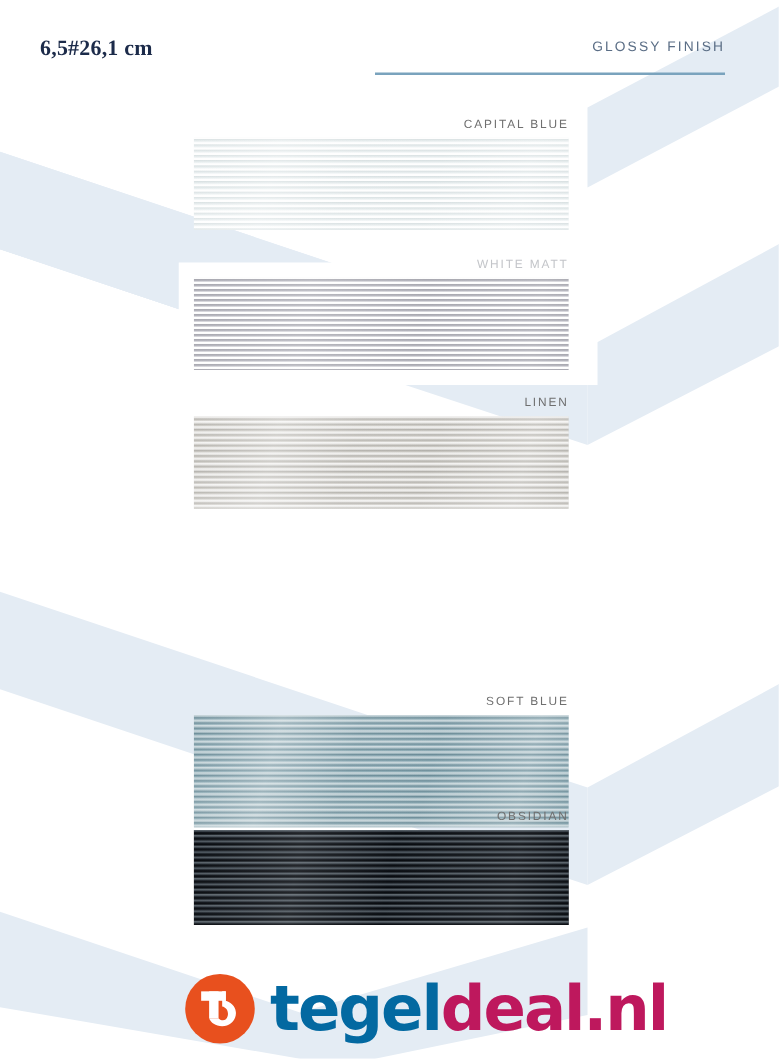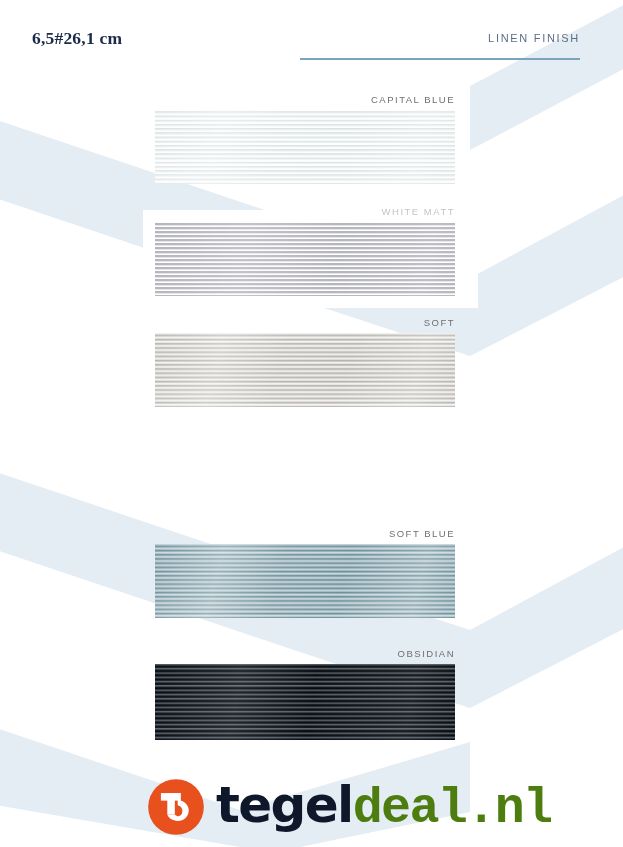--- a/index.html
+++ b/index.html
@@ -103,21 +103,21 @@
   .tile .sheen {
     position: absolute;
     inset: 0;
   }
 
   
   #row-capital-white { left: 155px; top: 110px; width: 300px; height: 74px; }
   #row-white-matt    { left: 155px; top: 222px; width: 300px; height: 74px; }
   #row-linen         { left: 155px; top: 333px; width: 300px; height: 74px; }
   #row-salvia        { left: 155px; top: 443px; width: 300px; height: 74px; }
-  #row-soft-blue     { left: 155px; top: 544px; width: 300px; height: 74px; }
+  #row-soft-blue     { left: 155px; top: 572px; width: 300px; height: 90px; }
   #row-obsidian      { left: 155px; top: 664px; width: 300px; height: 76px; }
 
   
   #white-matt-plate {
     position: absolute;
     left: 143px;
     top: 210px;
     width: 335px;
     height: 98px;
     background: #ffffff;
@@ -237,22 +237,22 @@
   }
   #logo-wordmark {
     margin-left: 11px;
     font-size: 50px;
     font-weight: bold;
     letter-spacing: -1.6px;
     line-height: 1;
     white-space: nowrap;
     font-family: "DejaVu Sans", sans-serif;
   }
-  .w-orange { color: #0f172a; }
-  .w-blue   { color: #4d7c0f; font-family: Liberation Mono, monospace; }
+  .w-orange { color: #0369a1; }
+  .w-blue   { color: #be185d; }
 </style>
 </head>
 <body>
 
 <div id="page">
 
   <svg id="bg-art" viewBox="0 0 623 847" preserveAspectRatio="none" aria-hidden="true">
     <g fill="#e4ecf4">
 
       <polygon points="-10,118 -10,196 300,300 300,222 "></polygon>
@@ -270,21 +270,21 @@
       <path d="M -10,726 L 240,810 L 240,847 L -10,804 Z"></path>
       <path d="M 240,810 L 470,742 L 470,812 L 300,847 L 240,847 Z"></path>
 
       <path d="M 470,86 L 633,0 L 633,64 L 470,150 Z"></path>
     </g>
   </svg>
 
   <div id="header">
     <div id="size-title">6,5#26,1 cm</div>
     <div id="finish-block">
-      <span id="finish-label">LINEN FINISH</span>
+      <span id="finish-label">GLOSSY FINISH</span>
       <div id="finish-rule"></div>
     </div>
   </div>
 
   <div id="white-matt-plate"></div>
 
   <div class="tile-row" id="row-capital-white">
     <span class="tile-label">CAPITAL BLUE</span>
     <div class="tile">
       <div class="base-capital-white" style="position:absolute;inset:0;"></div>
@@ -296,21 +296,21 @@
   <div class="tile-row" id="row-white-matt">
     <span class="tile-label muted">WHITE MATT</span>
     <div class="tile">
       <div class="base-white-matt" style="position:absolute;inset:0;"></div>
       <div class="ribs ribs-white-matt"></div>
       <div class="sheen sheen-matt"></div>
     </div>
   </div>
 
   <div class="tile-row" id="row-linen">
-    <span class="tile-label">SOFT</span>
+    <span class="tile-label">LINEN</span>
     <div class="tile">
       <div class="base-linen" style="position:absolute;inset:0;"></div>
       <div class="ribs ribs-linen"></div>
       <div class="sheen sheen-glossy"></div>
     </div>
   </div>
 
 
   <div class="tile-row" id="row-soft-blue">
     <span class="tile-label">SOFT BLUE</span>

